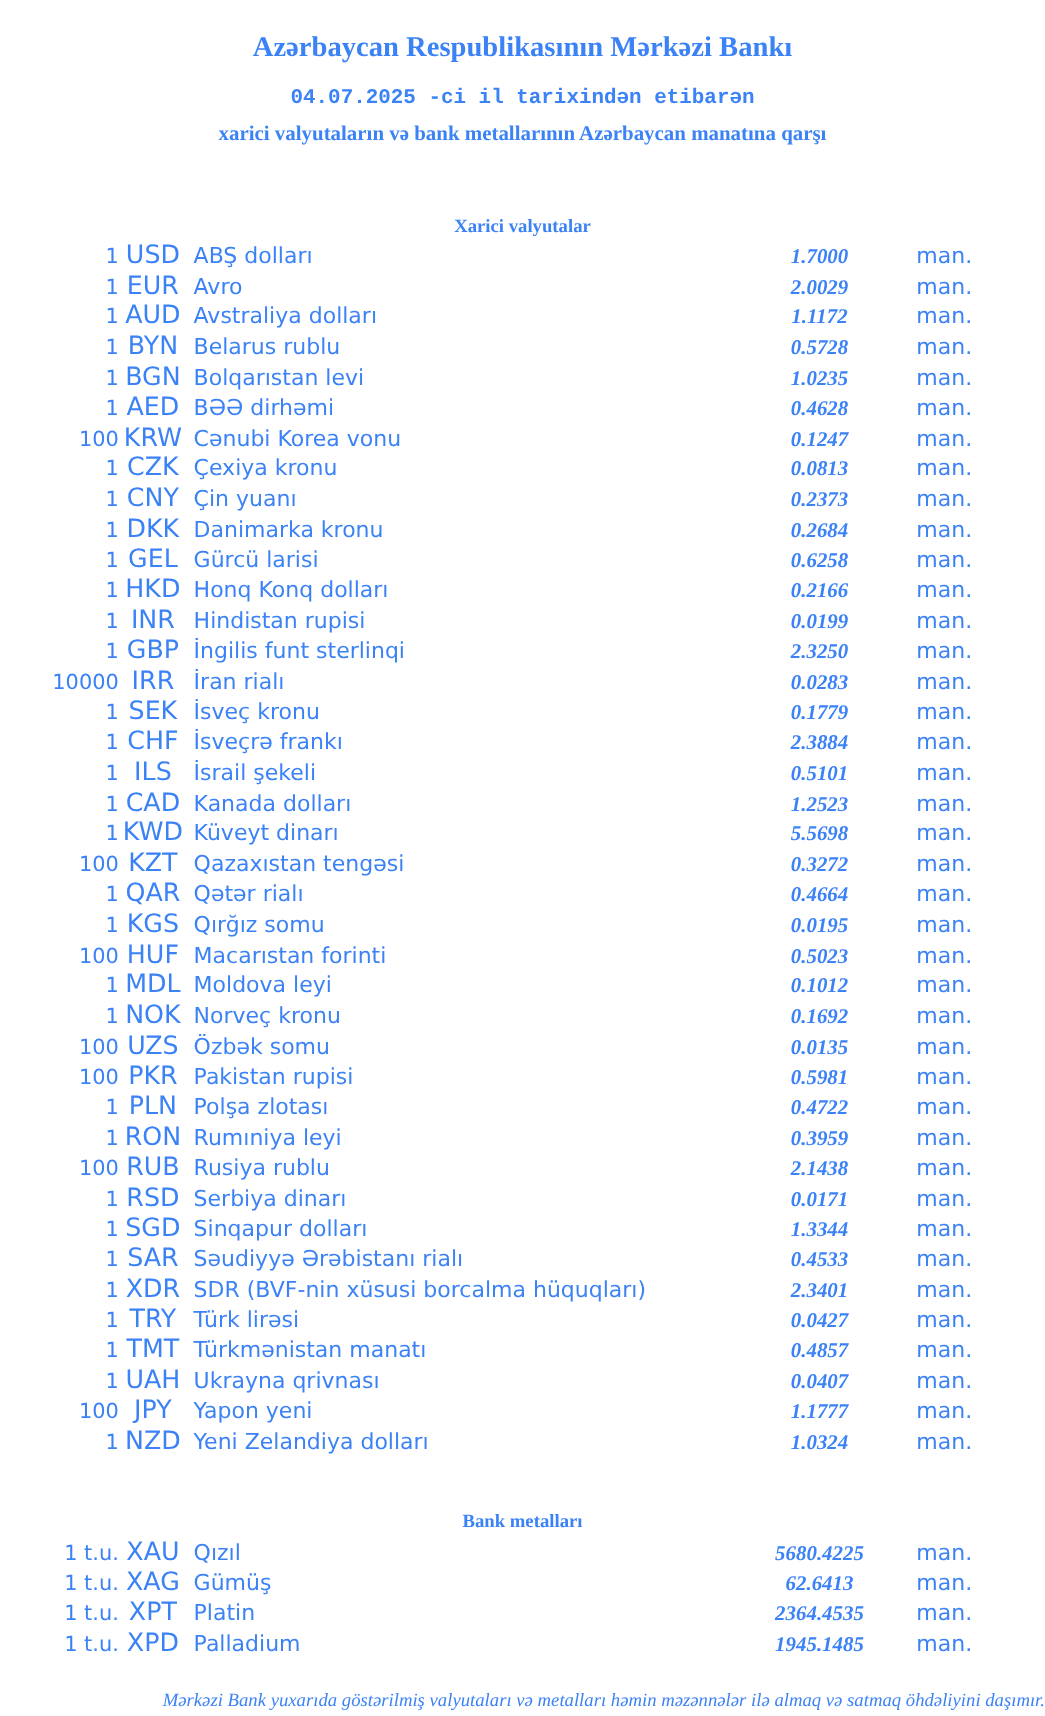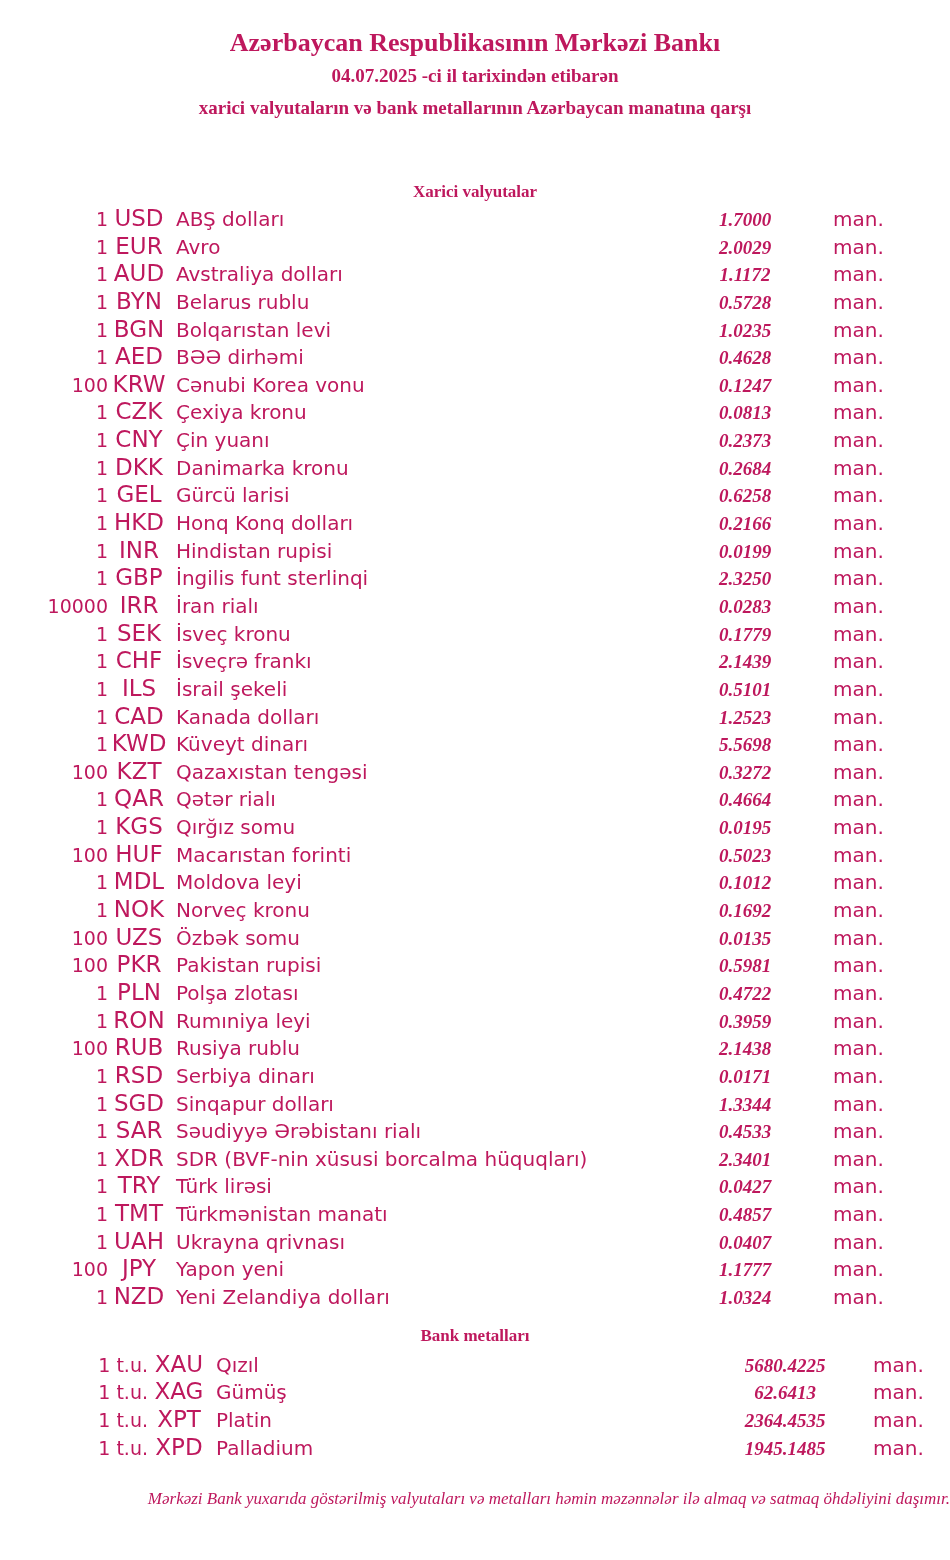--- a/index.html
+++ b/index.html
@@ -5,59 +5,59 @@
   html, body {
     margin: 0;
     padding: 0;
     background: #ffffff;
   }
   .page {
     position: relative;
     width: 950px;
     height: 1560px;
     background: #ffffff;
-    color: #be185d;
+    color: #3b82f6;
     overflow: hidden;
     font-family: "DejaVu Sans", sans-serif;
   }
   .hdr { text-align: center; }
   .title {
     font-family: "Liberation Serif", "DejaVu Serif", serif;
     font-weight: bold;
     font-size: 26px;
     line-height: 26px;
     margin: 0;
     padding-top: 30px;
   }
   .date-line {
-    font-family: Liberation Serif, serif;
+    font-family: Liberation Mono, monospace;
     font-weight: bold;
     font-size: 19px;
     line-height: 19px;
-    margin-top: 10px;
+    margin-top: 24px;
   }
   .subtitle {
     font-family: "Liberation Serif", "DejaVu Serif", serif;
     font-weight: bold;
     font-size: 19px;
     line-height: 19px;
     margin-top: 13px;
     text-align: center;
   }
   .section-title {
     font-family: "Liberation Serif", "DejaVu Serif", serif;
     font-weight: bold;
     font-size: 17px;
     line-height: 17px;
     text-align: center;
   }
   #currencies-title { margin-top: 66px; }
-  #metals-title    { margin-top: 16px; }
+  #metals-title    { margin-top: 49px; }
   #currency-rows   { margin-top: 5px; }
-  #metal-rows      { margin-top: 7px; padding-left: 40px; }
+  #metal-rows      { margin-top: 7px; }
   .row {
     display: grid;
     grid-template-columns: 108px 62px 500px 150px 130px;
     align-items: baseline;
     height: 27.65px;
     line-height: 27.65px;
     white-space: nowrap;
   }
   .qty {
     text-align: right;
@@ -212,21 +212,21 @@
     <span class="qty">1</span>
     <span class="code">SEK</span>
     <span class="name">İsveç kronu</span>
     <span class="rate">0.1779</span>
     <span class="unit">man.</span>
   </div>
       <div class="row">
     <span class="qty">1</span>
     <span class="code">CHF</span>
     <span class="name">İsveçrə frankı</span>
-    <span class="rate">2.1439</span>
+    <span class="rate">2.3884</span>
     <span class="unit">man.</span>
   </div>
       <div class="row">
     <span class="qty">1</span>
     <span class="code">ILS</span>
     <span class="name">İsrail şekeli</span>
     <span class="rate">0.5101</span>
     <span class="unit">man.</span>
   </div>
       <div class="row">

